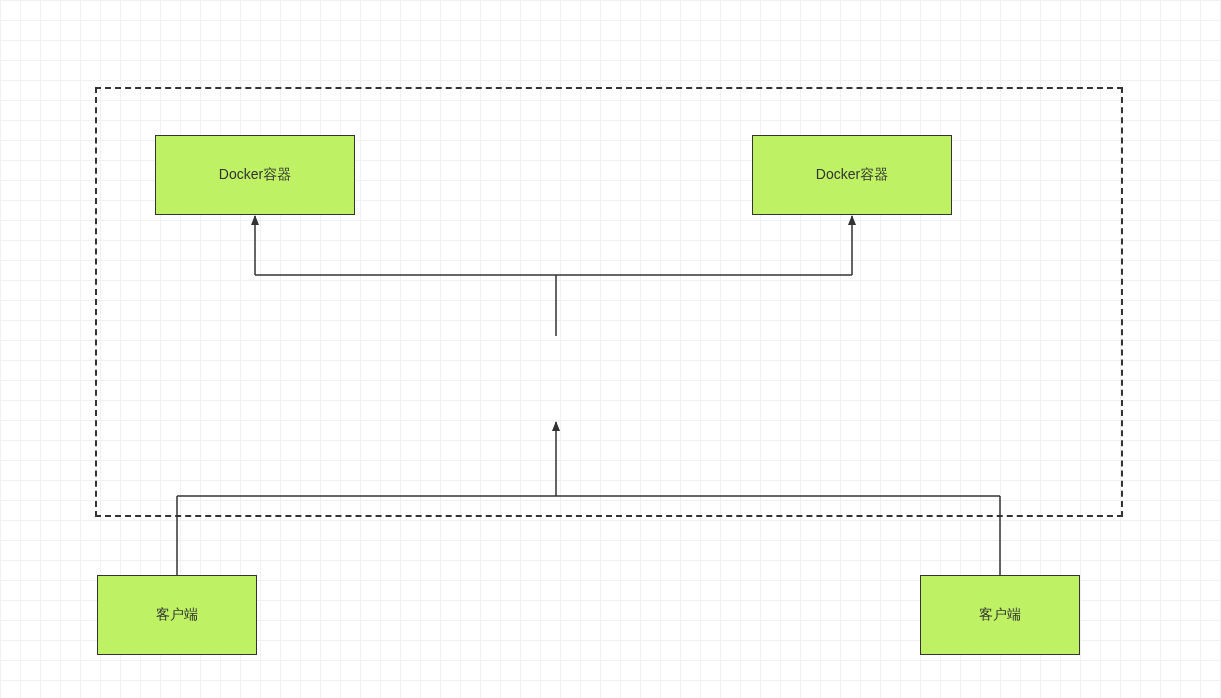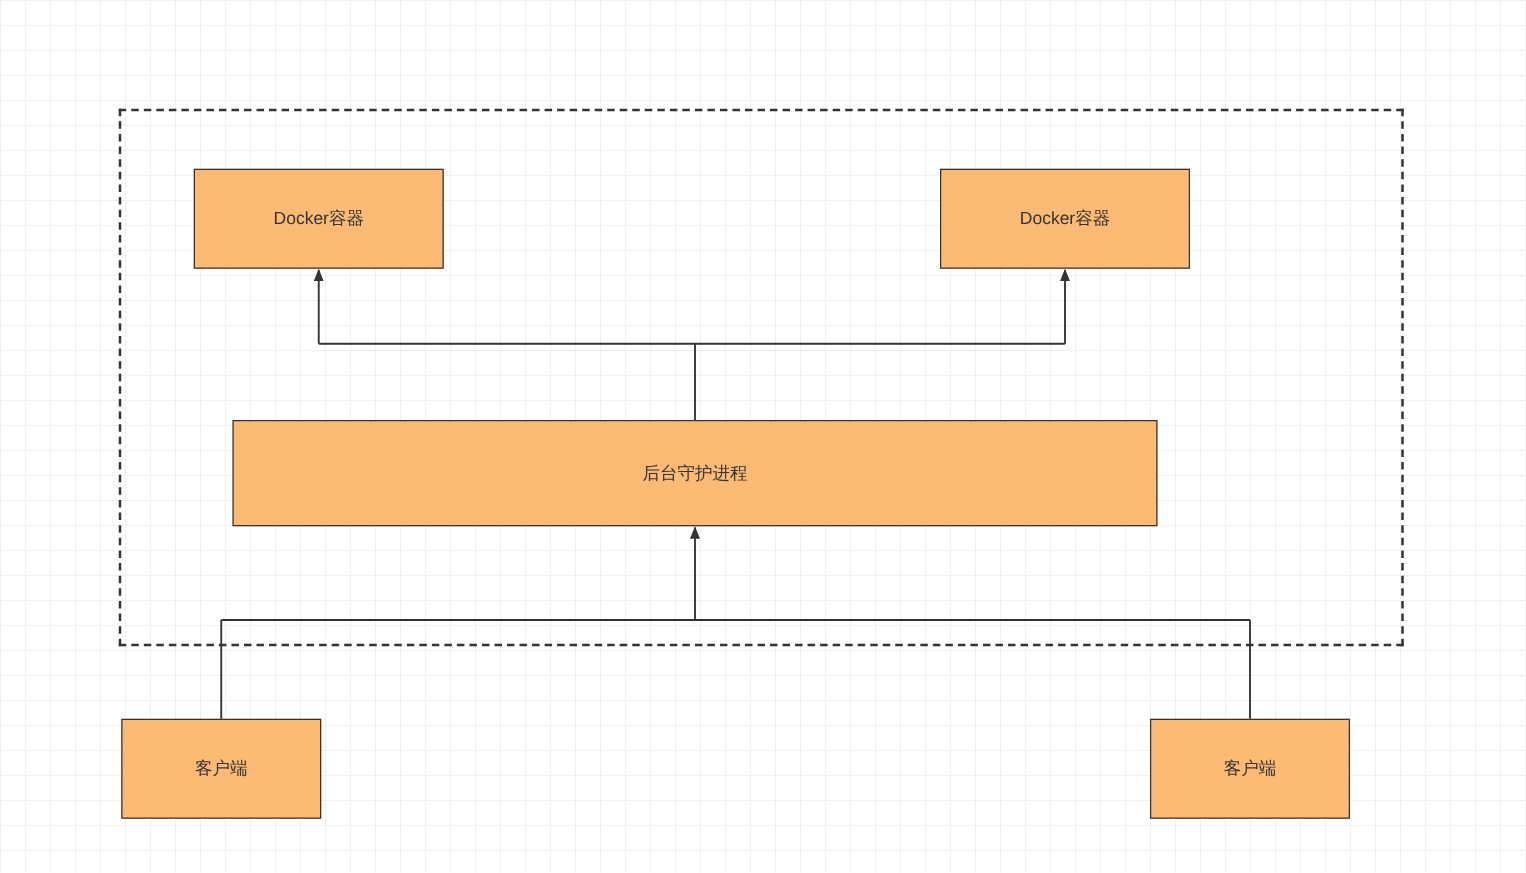--- a/index.html
+++ b/index.html
@@ -24,21 +24,21 @@
     background-size: 20px 20px;
     z-index: 0;
   }
   .canvas {
     position: absolute;
     inset: 0;
     z-index: 1;
   }
   .box {
     position: absolute;
-    background: #fdba74;
+    background: #bef264;
     border: 1px solid #333333;
     display: flex;
     align-items: center;
     justify-content: center;
     box-sizing: border-box;
   }
   .dashed-container {
     position: absolute;
     border: 2px dashed #333333;
     box-sizing: border-box;
@@ -63,23 +63,20 @@
   <div class="dashed-container" style="left:95px; top:87px; width:1028px; height:430px;"></div>
 
   <div class="box" style="left:155px; top:135px; width:200px; height:80px;">
     <span>Docker容器</span>
   </div>
 
   <div class="box" style="left:752px; top:135px; width:200px; height:80px;">
     <span>Docker容器</span>
   </div>
 
-  <div class="box" style="left:186px; top:336px; width:740px; height:85px;">
-    <span>后台守护进程</span>
-  </div>
 
   <div class="box" style="left:97px; top:575px; width:160px; height:80px;">
     <span>客户端</span>
   </div>
 
   <div class="box" style="left:920px; top:575px; width:160px; height:80px;">
     <span>客户端</span>
   </div>
 
   <svg class="connectors">

